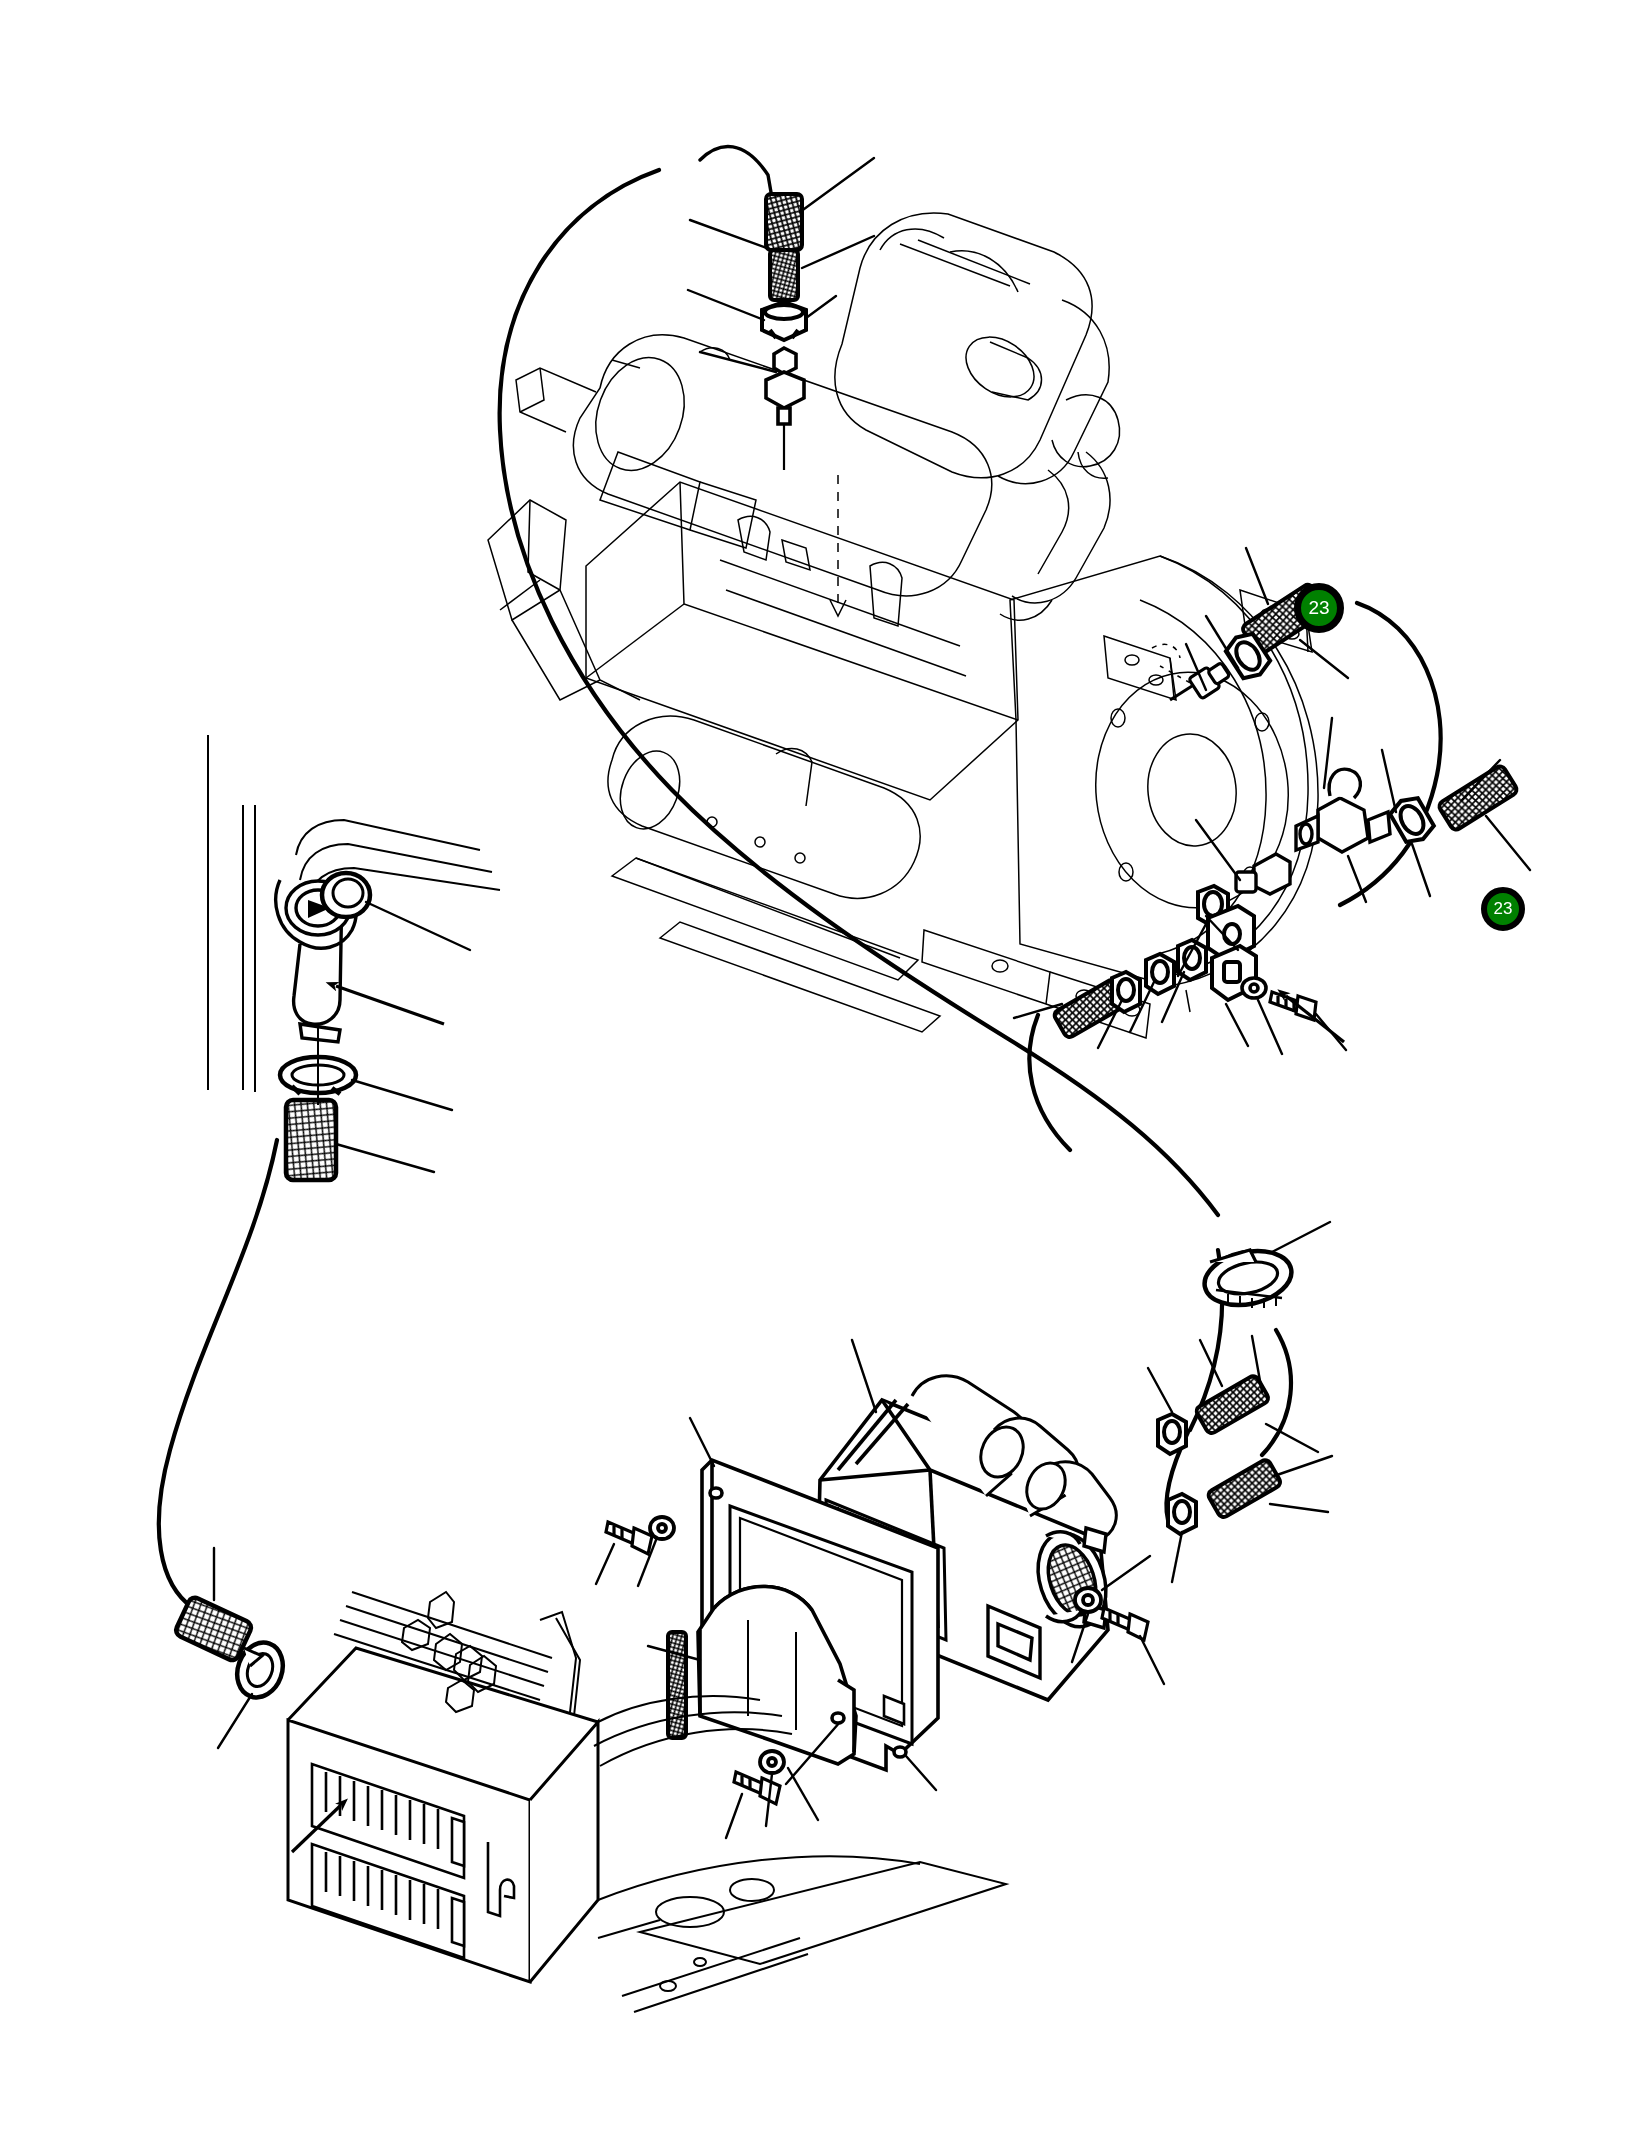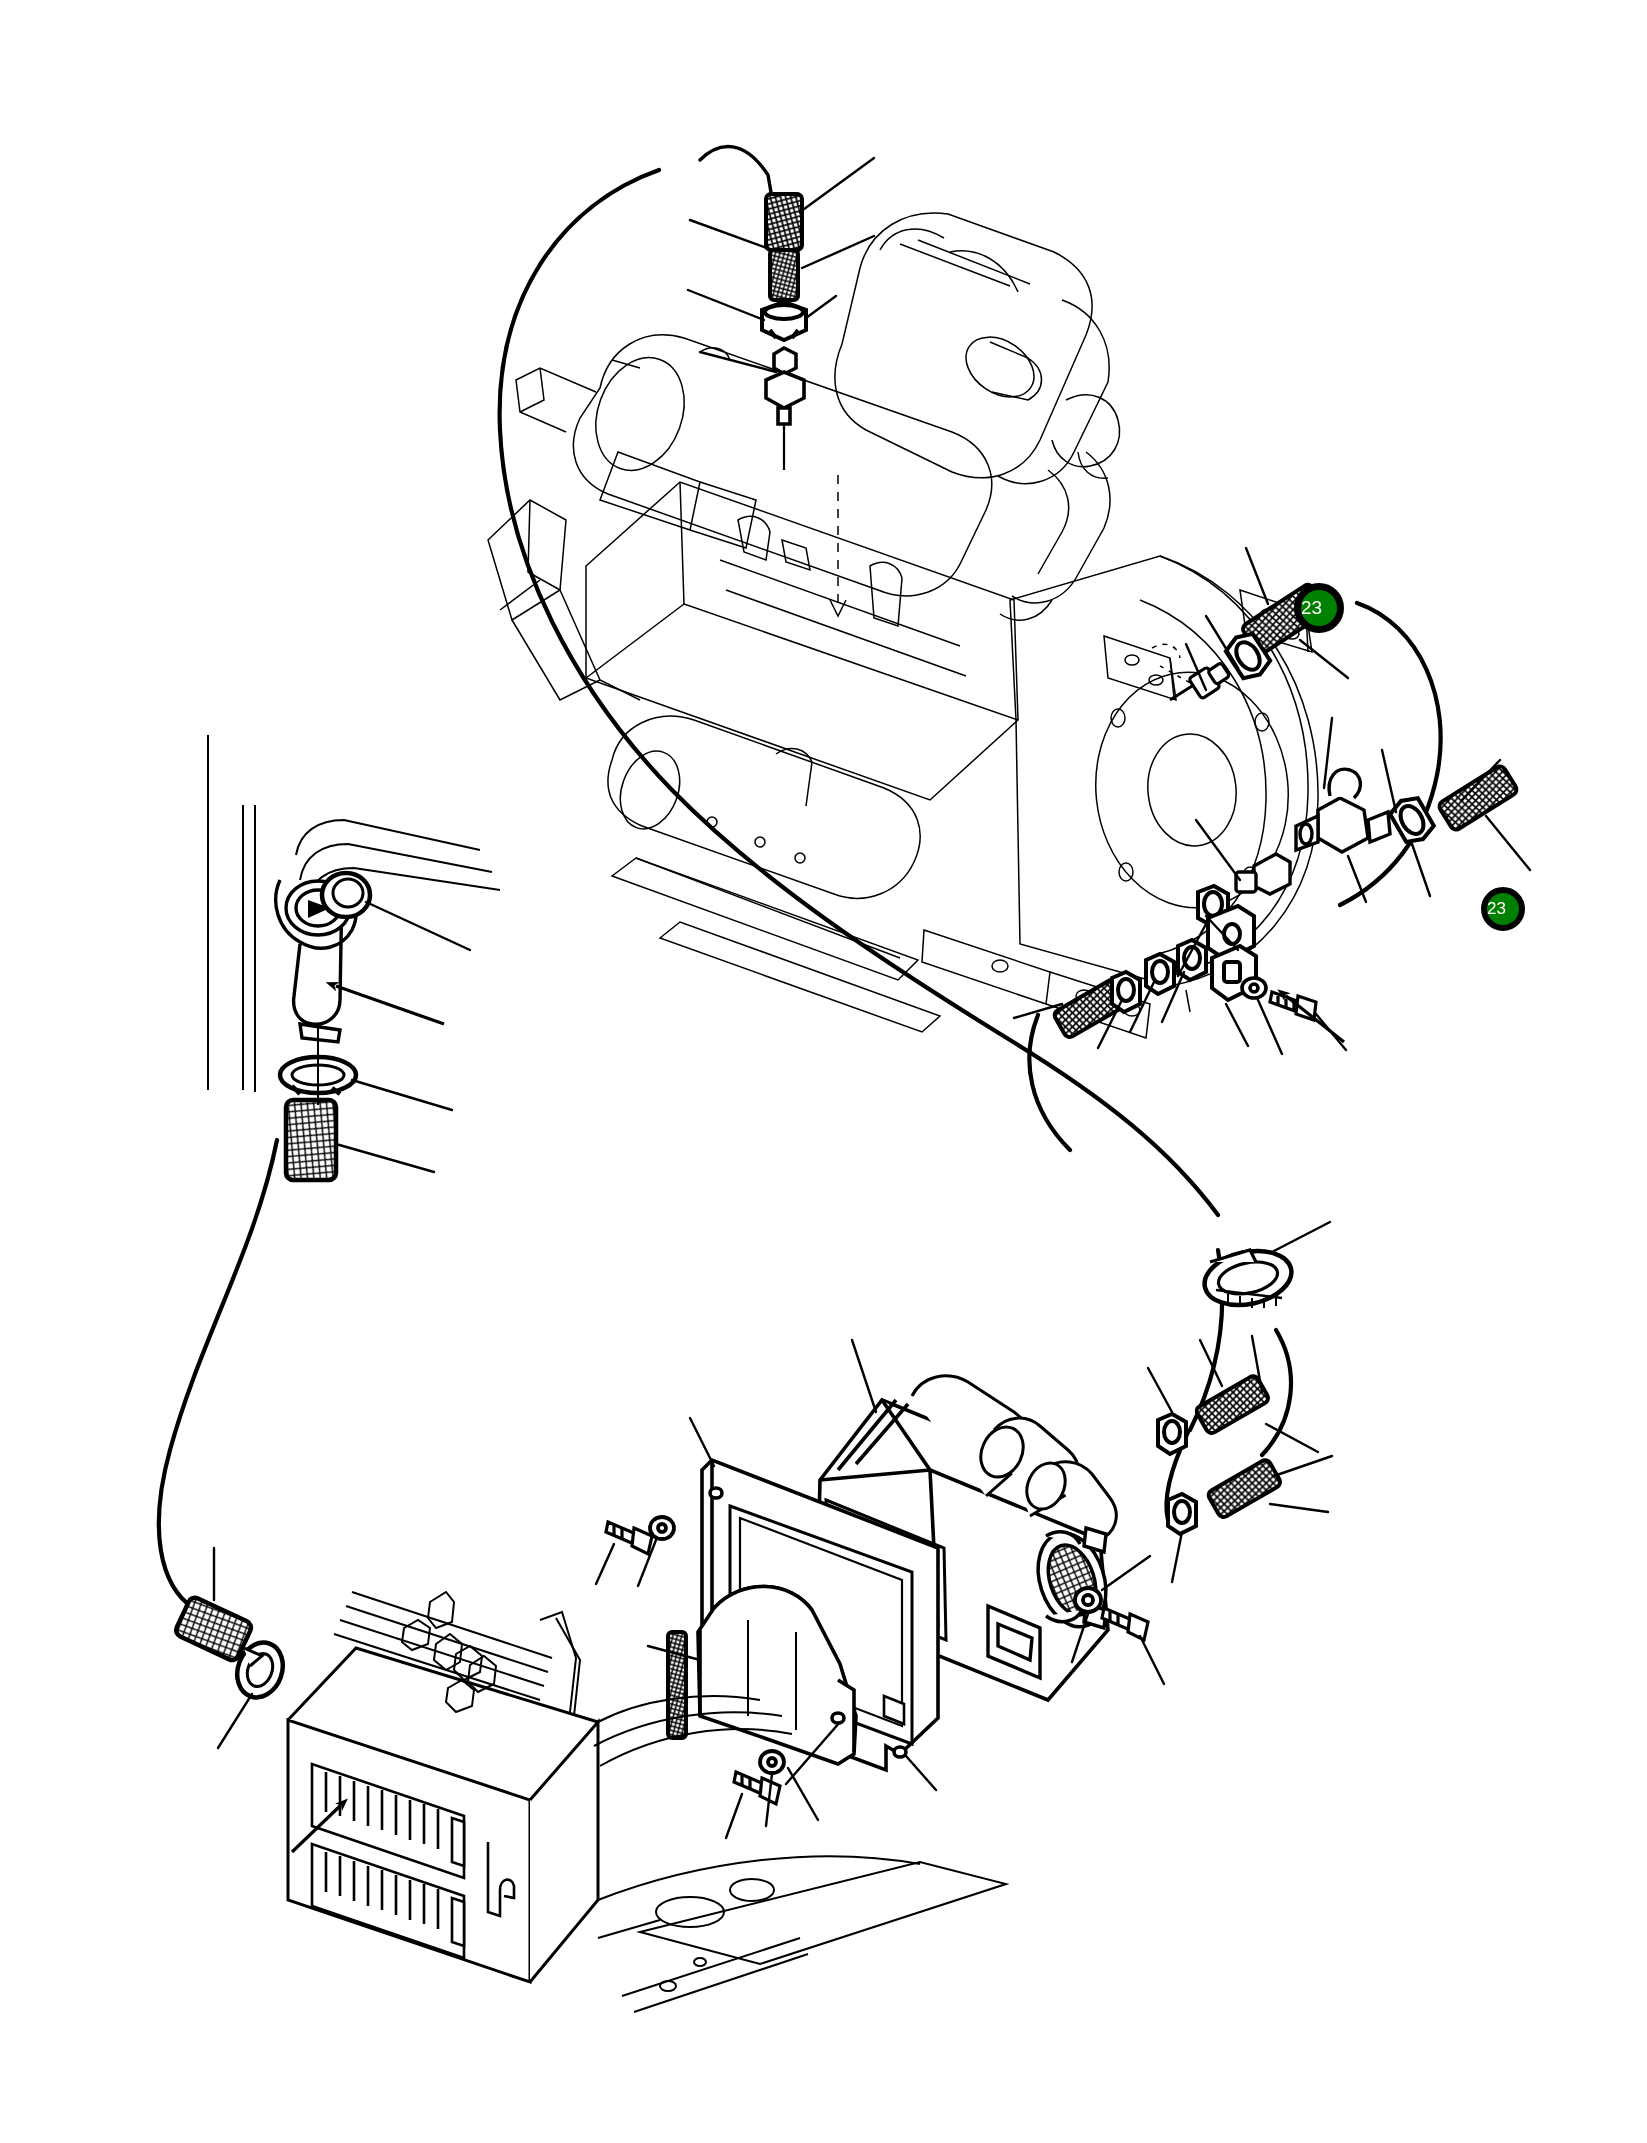--- a/index.html
+++ b/index.html
@@ -1,21 +1,21 @@
 <!DOCTYPE html>
 <html><head>
 <meta charset="utf-8">
 <title>Parts Diagram</title>
 <style>
   html,body{margin:0;padding:0;background:#ffffff;}
   body{font-family:"Liberation Sans",sans-serif;}
   #page{position:relative;width:1647px;height:2143px;background:#ffffff;overflow:hidden;}
   #diagram{position:absolute;left:0;top:0;width:1647px;height:2143px;}
   .callout{position:absolute;border-radius:50%;display:flex;align-items:center;
-           justify-content:flex-start;font-family:"Liberation Sans",sans-serif;
+           justify-content:center;font-family:"Liberation Sans",sans-serif;
            font-weight:400;color:#ffffff;box-sizing:border-box;}
   #callout-1{left:1294px;top:583px;width:50px;height:50px;font-size:19px;}
   #callout-2{left:1481px;top:887px;width:44px;height:44px;font-size:17px;}
 </style>
 </head>
 <body>
 
 <div id="page">
 
   <svg id="diagram" viewBox="0 0 1647 2143" xmlns="http://www.w3.org/2000/svg">

